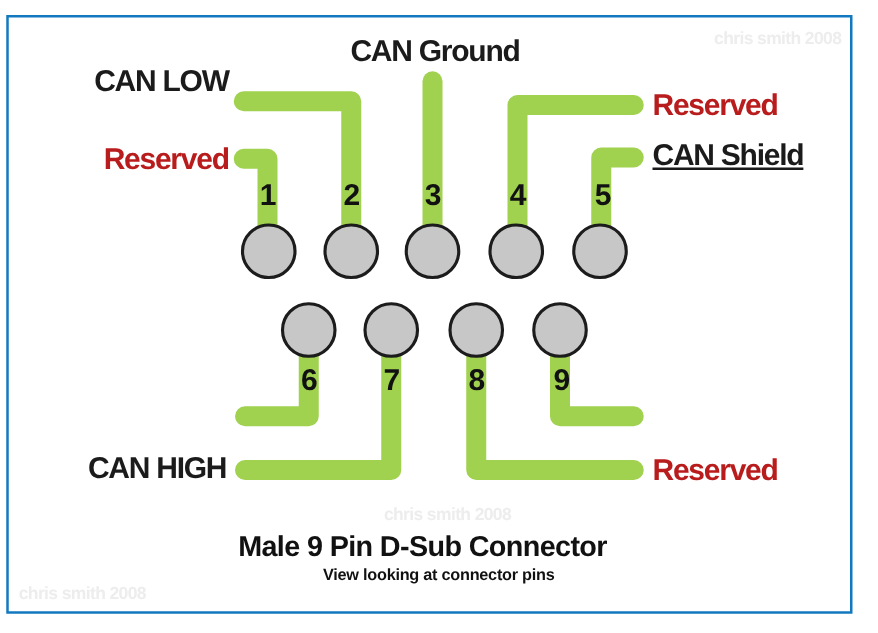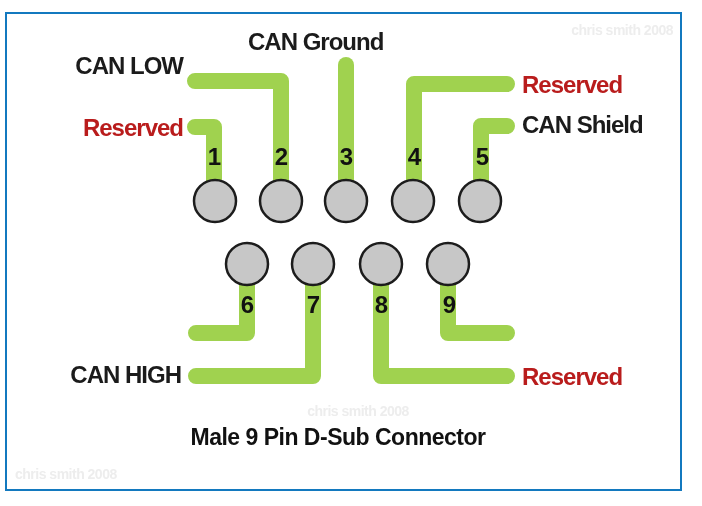--- a/index.html
+++ b/index.html
@@ -24,21 +24,21 @@
     position:absolute;
     font-weight:bold;
     font-size:24px;
     line-height:28px;
     letter-spacing:-1px;
     color:#1b1b1b;
     white-space:nowrap;
   }
   .label.muted{ color:#b91c1c; }
   .label.align-right{ text-align:right; }
-  .label.align-center{ text-align:left; }
+  .label.align-center{ text-align:center; }
   .pin-num{
     position:absolute;
     width:30px;
     text-align:center;
     font-weight:bold;
     font-size:24px;
     line-height:24px;
     letter-spacing:-1px;
     color:#111111;
   }
@@ -116,23 +116,24 @@
   <div class="pin-num" style="left:467px;top:145px;">5</div>
   <div class="pin-num" style="left:232px;top:293px;">6</div>
   <div class="pin-num" style="left:298px;top:293px;">7</div>
   <div class="pin-num" style="left:366px;top:293px;">8</div>
   <div class="pin-num" style="left:434px;top:293px;">9</div>
 
   <div class="label muted align-right" style="right:519px;top:114px;">Reserved</div>
   <div class="label align-right" style="right:519px;top:52px;">CAN LOW</div>
   <div class="label align-center" style="left:248px;top:28px;width:200px;">CAN Ground</div>
   <div class="label muted" style="left:522px;top:71px;">Reserved</div>
-  <div class="label" style="left:522px;top:111px;">CAN Shield</div>
+  <div class="label" style="left:522px;top:111px;text-decoration:underline;">CAN Shield</div>
   <div class="label align-right" style="right:521px;top:361px;text-align:right;">CAN HIGH</div>
   <div class="label muted" style="left:522px;top:363px;">Reserved</div>
 
   <div id="title">Male 9 Pin D-Sub Connector</div>
+  <div id="subtitle">View looking at connector pins</div>
 
   <div class="wm" id="wm-top-right">chris smith 2008</div>
   <div class="wm" id="wm-middle">chris smith 2008</div>
   <div class="wm" id="wm-bottom-left">chris smith 2008</div>
 
 </div>
 
 </body></html>

